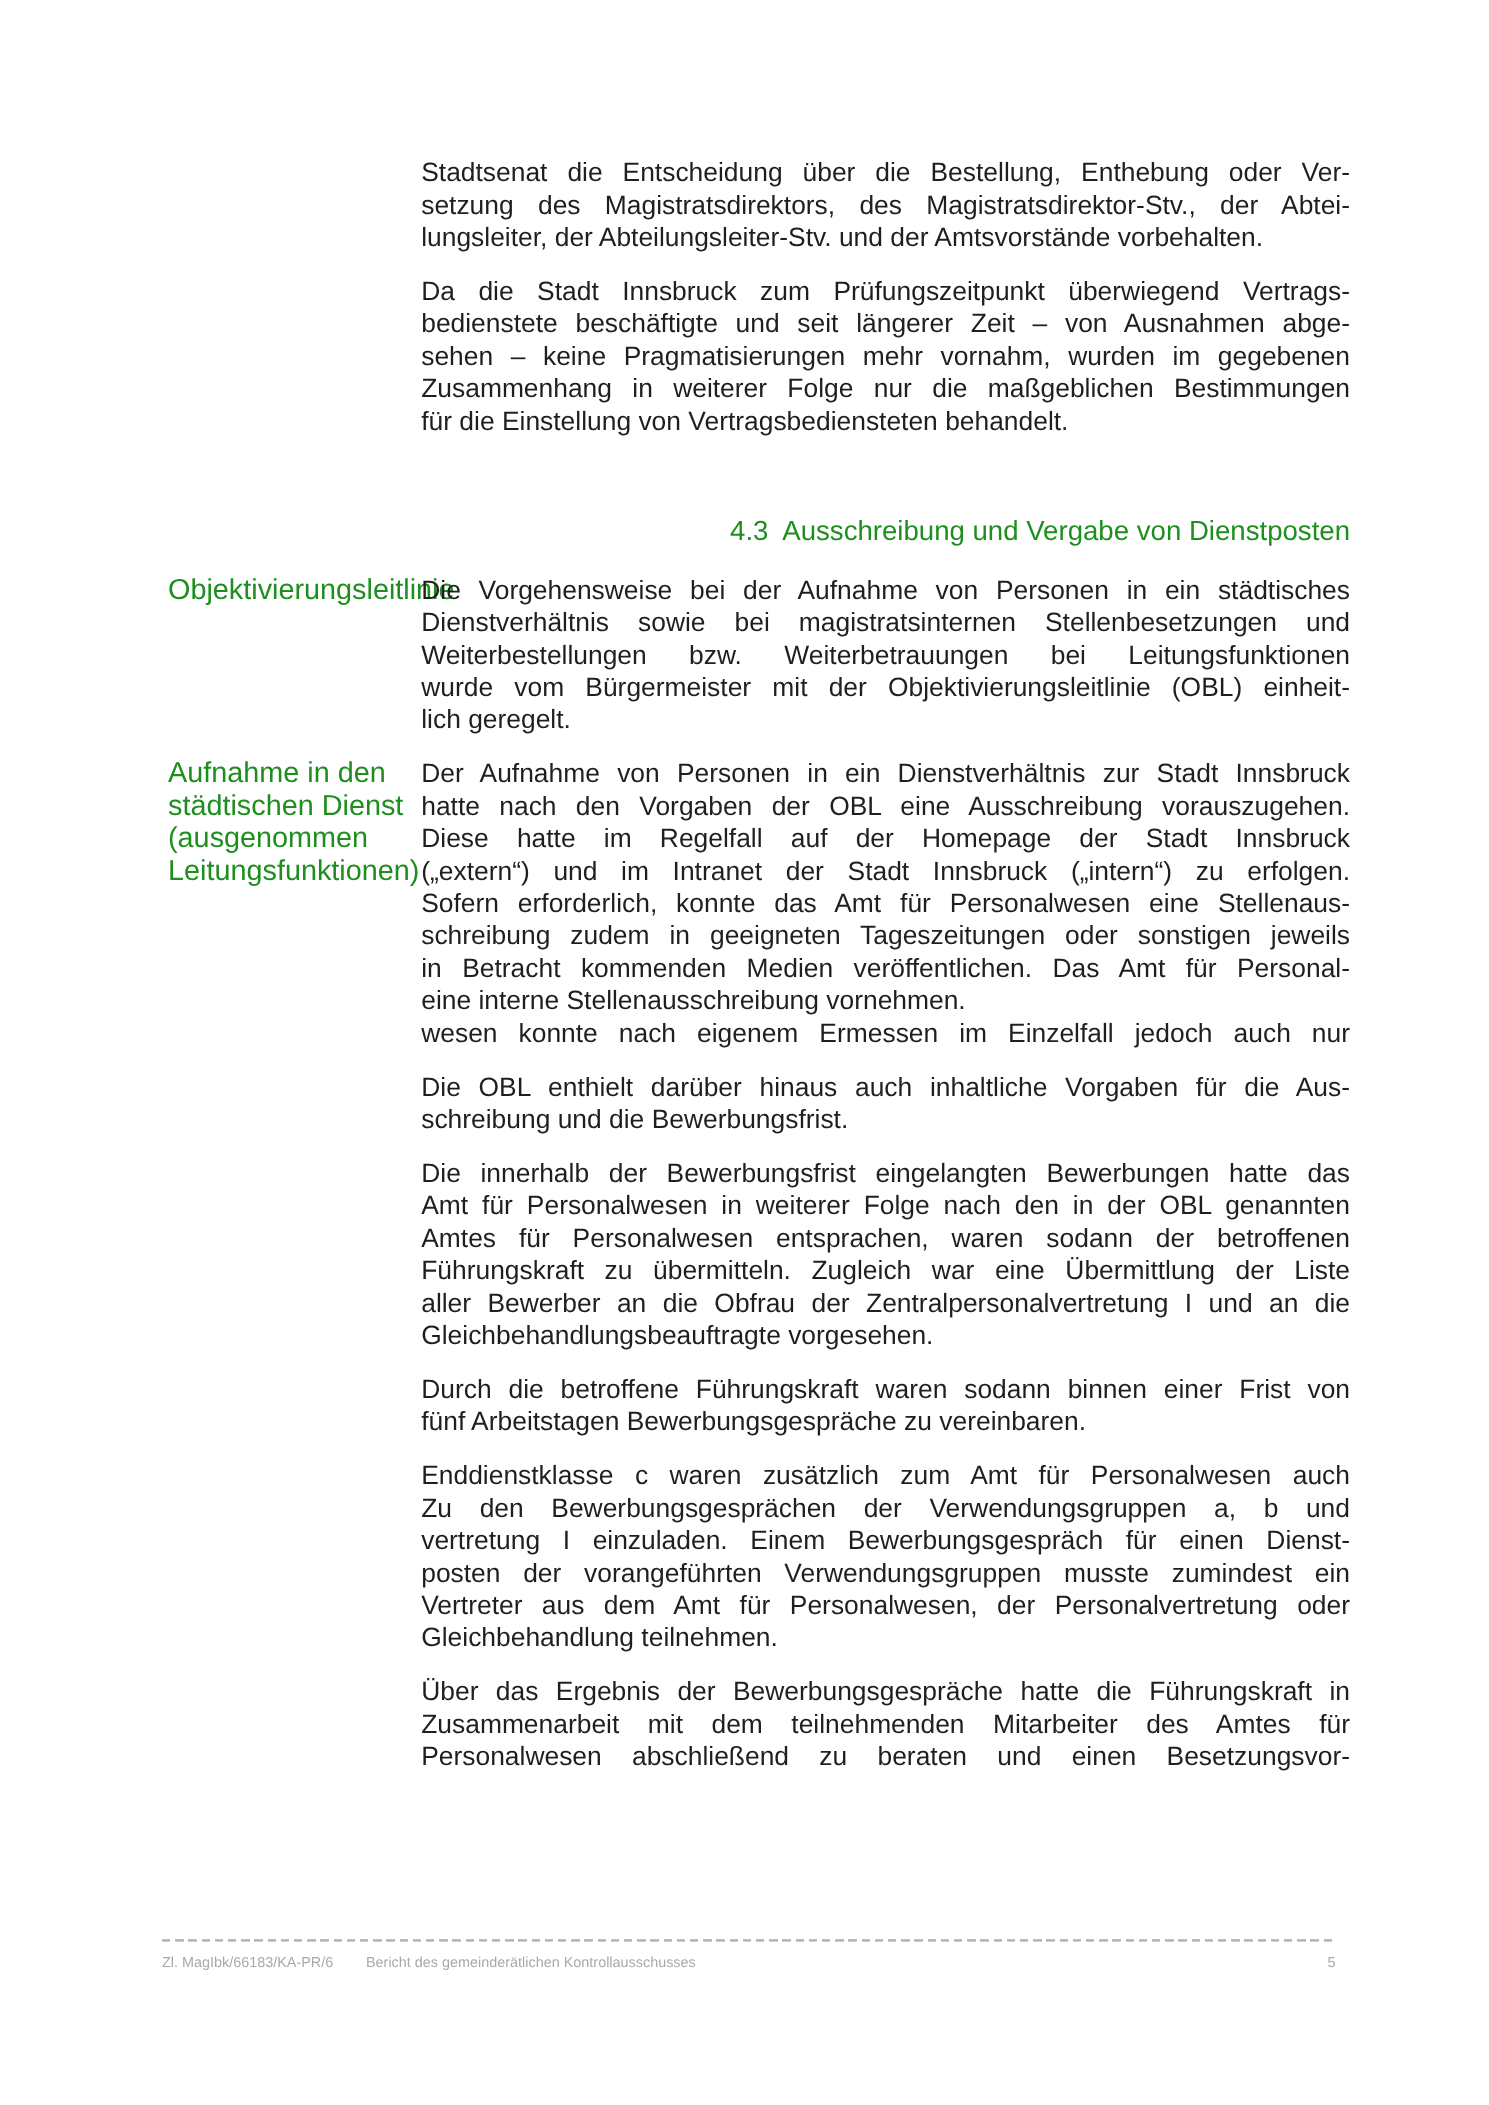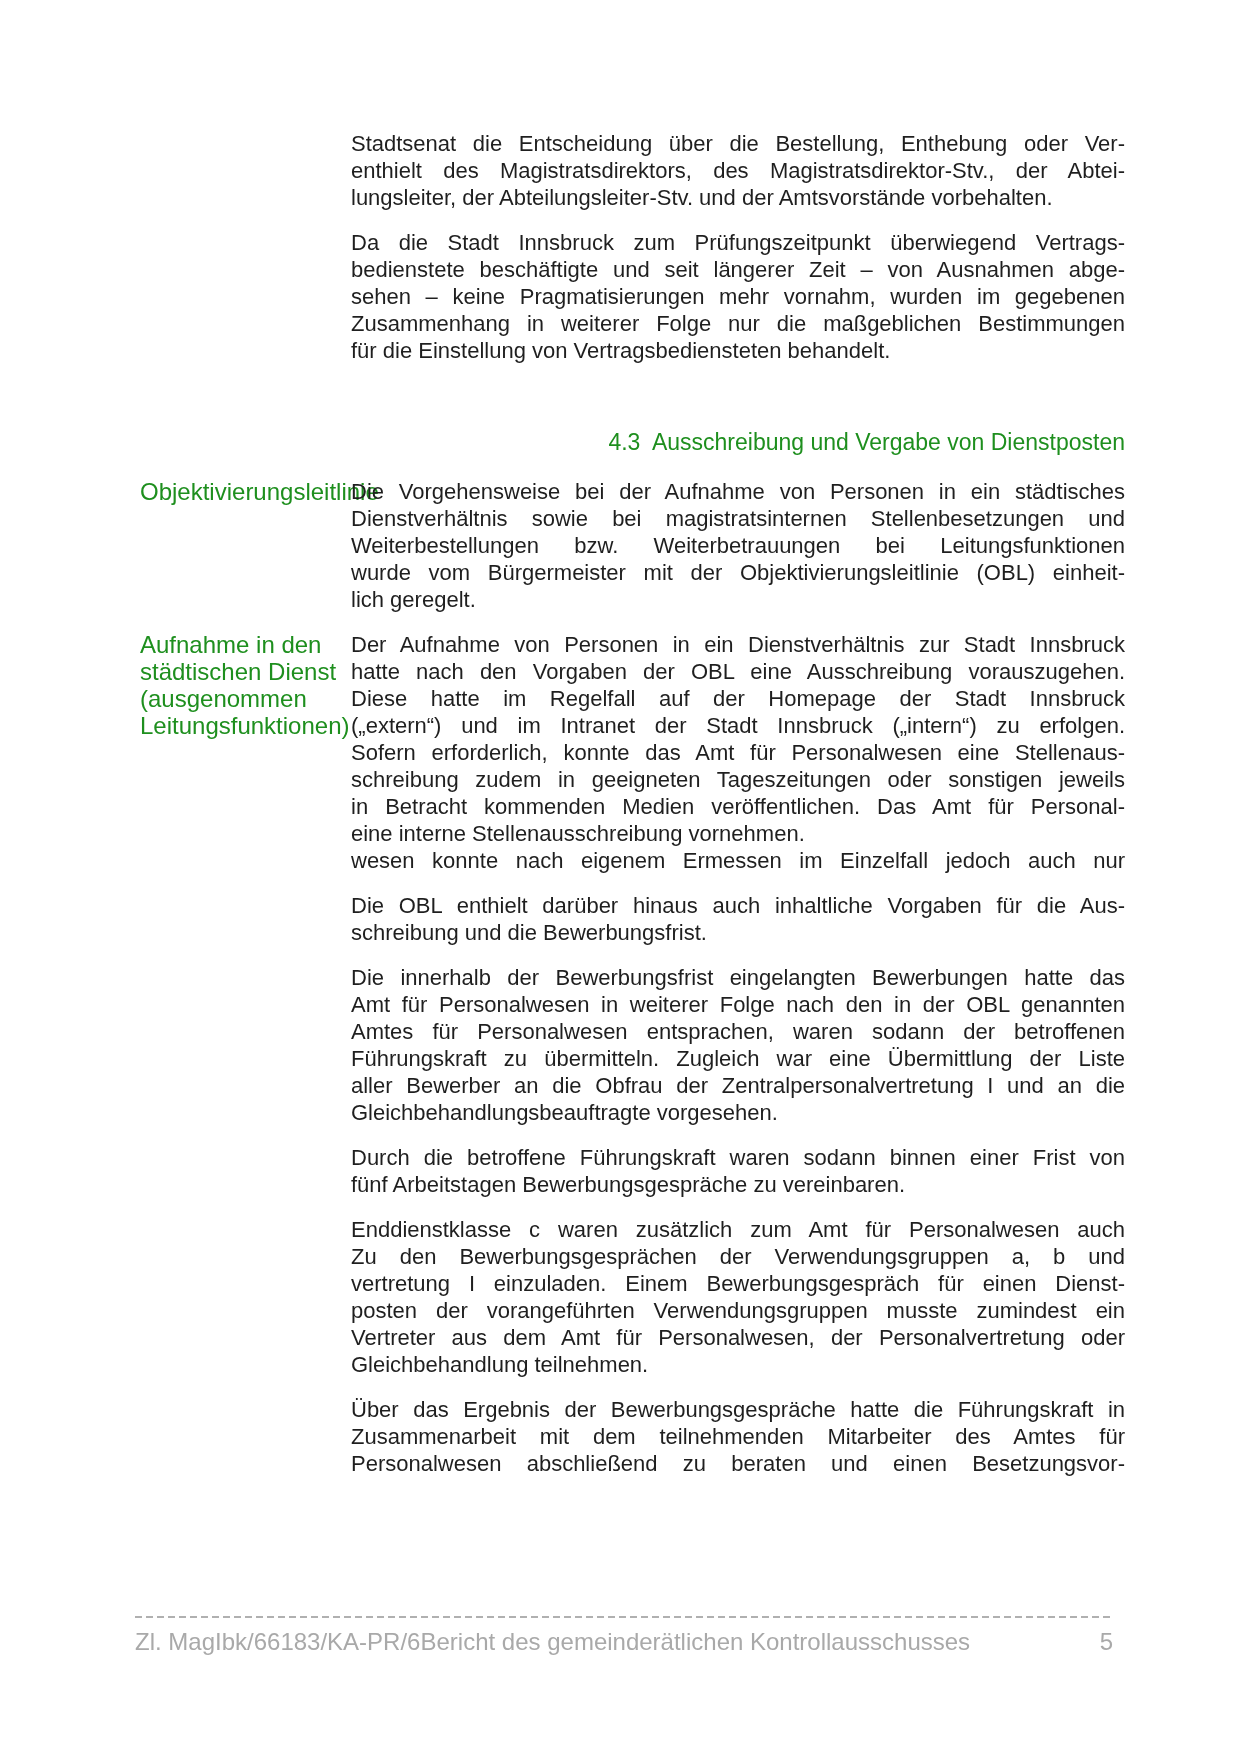--- a/index.html
+++ b/index.html
@@ -50,21 +50,21 @@
     line-height: 28px;
     white-space: pre-wrap;
   }
   .section-heading + .block { margin-top: 0; }
   .footer {
     position: absolute;
     left: 135px;
     top: 1616px;
     width: 978px;
     color: var(--footer-gray, #a9a9a9);
-    font-size: 24px;
+    font-size: 12px;
   }
   .footer-rule {
     height: 2px;
     background: repeating-linear-gradient(to right, #b0b0b0 0 7px, transparent 7px 11px);
     margin-bottom: 10px;
   }
   .footer-row {
     display: flex;
     align-items: baseline;
   }
@@ -74,21 +74,21 @@
 </style>
 </head>
 <body>
 
 <div class="page">
   <div class="doc">
       <div class="block">
         <div class="label-col"></div>
         <div class="body-col">
           <div class="line just">Stadtsenat die Entscheidung über die Bestellung, Enthebung oder Ver-</div>
-          <div class="line just">enthielt des Magistratsdirektors, des Magistratsdirektor-Stv., der Abtei-</div>
+          <div class="line just">setzung des Magistratsdirektors, des Magistratsdirektor-Stv., der Abtei-</div>
           <div class="line">lungsleiter, der Abteilungsleiter-Stv. und der Amtsvorstände vorbehalten.</div>
         </div>
       </div>
       <div class="block">
         <div class="label-col"></div>
         <div class="body-col">
           <div class="line just">Da die Stadt Innsbruck zum Prüfungszeitpunkt überwiegend Vertrags-</div>
           <div class="line just">bedienstete beschäftigte und seit längerer Zeit – von Ausnahmen abge-</div>
           <div class="line just">sehen – keine Pragmatisierungen mehr vornahm, wurden im gegebenen</div>
           <div class="line just">Zusammenhang in weiterer Folge nur die maßgeblichen Bestimmungen</div>

